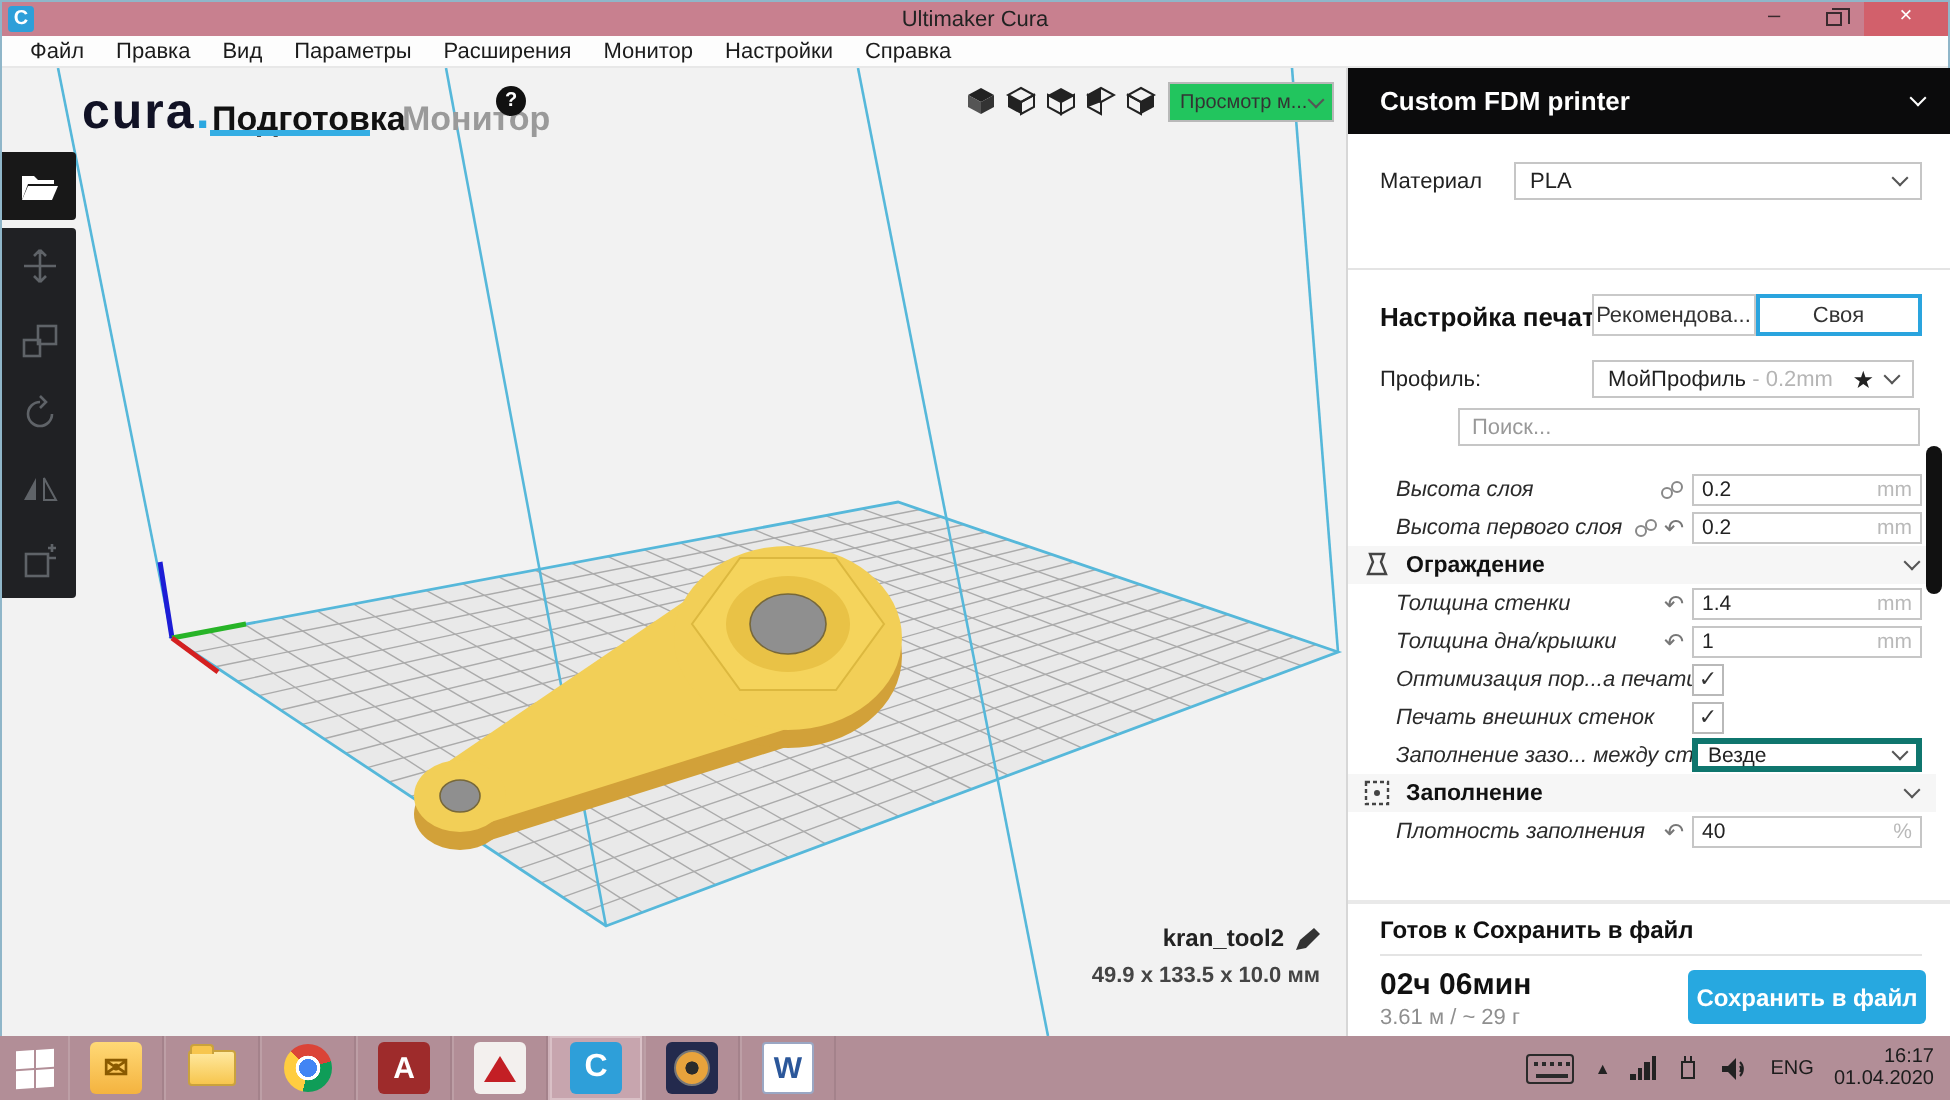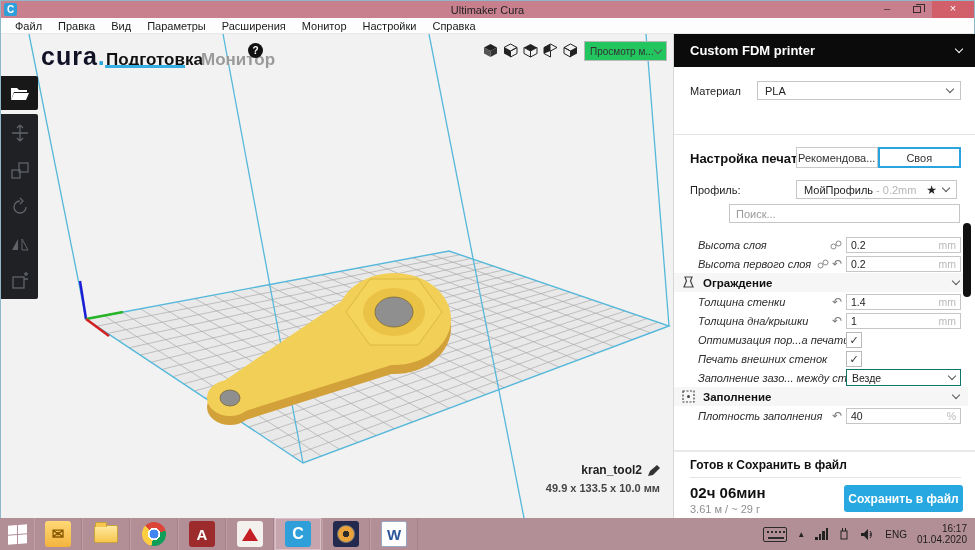--- a/index.html
+++ b/index.html
@@ -71,21 +71,21 @@
   .settings { position:absolute; left:0; right:8px; top:201px; }
   .srow { height:19px; display:flex; align-items:center; padding-left:24px; padding-right:7px; }
   .srow .lbl { font-style:italic; font-size:11px; color:#2b2b2b; flex:1; white-space:nowrap; overflow:hidden; }
   .srow .icons { display:flex; align-items:center; gap:3px; margin-right:4px; color:#777; font-size:12px; }
   .inputbox { width:115px; height:16px; border:1px solid #c6c6c6; display:flex; align-items:center; padding:0 4px; font-size:10.5px; color:#222; background:#fff; flex:none; justify-content:space-between; }
   .unit { color:#b9b9b9; }
   .sect { height:19px; display:flex; align-items:center; padding:0 9px 0 8px; background:#f6f6f6; }
   .sect .s-ico { width:13px; height:13px; margin-right:8px; }
   .sect .s-lbl { font-size:11.5px; font-weight:bold; color:#111; flex:1; }
   .cbox { width:16px; height:16px; border:1px solid #b9b9b9; background:#fff; font-size:11px; color:#333; text-align:center; line-height:15px; flex:none; margin-right:99px; }
-  .dropbox { width:115px; height:17px; border:1px solid #0f766e; display:flex; align-items:center; justify-content:space-between; padding:0 5px; font-size:10.5px; color:#222; flex:none; background:#fff; }
+  .dropbox { width:115px; height:17px; border:3px solid #0f766e; display:flex; align-items:center; justify-content:space-between; padding:0 5px; font-size:10.5px; color:#222; flex:none; background:#fff; }
   .info-i { width:11px; height:11px; border-radius:50%; background:#444; color:#fff; font-size:8px; font-weight:bold; text-align:center; line-height:11px; margin-left:4px; flex:none; }
   .scrollthumb { position:absolute; right:5px; top:189px; width:8px; height:74px; background:#111; border-radius:4px; }
 
   .out-divider { position:absolute; left:0; right:0; top:416px; height:2px; background:#e9e9e9; }
   .ready { position:absolute; left:16px; top:424px; font-size:12px; font-weight:bold; color:#111; }
   .ready-div { position:absolute; left:16px; right:15px; top:443px; height:1px; background:#e4e4e4; }
   .ptime { position:absolute; left:16px; top:450px; font-size:15px; font-weight:bold; color:#111; }
   .pusage { position:absolute; left:16px; top:469px; font-size:11px; color:#8f8f8f; }
   .save-btn { position:absolute; right:13px; top:451px; width:119px; height:27px; background:#27a8e0; border-radius:3px; color:#fff; font-size:12px; font-weight:bold; display:flex; align-items:center; justify-content:center; }
 

